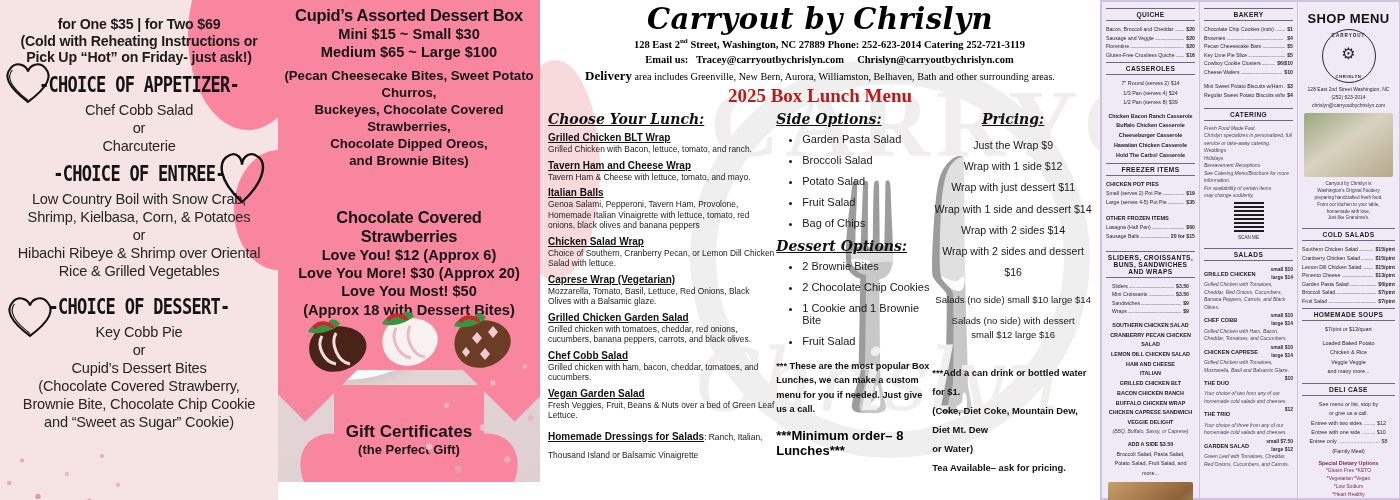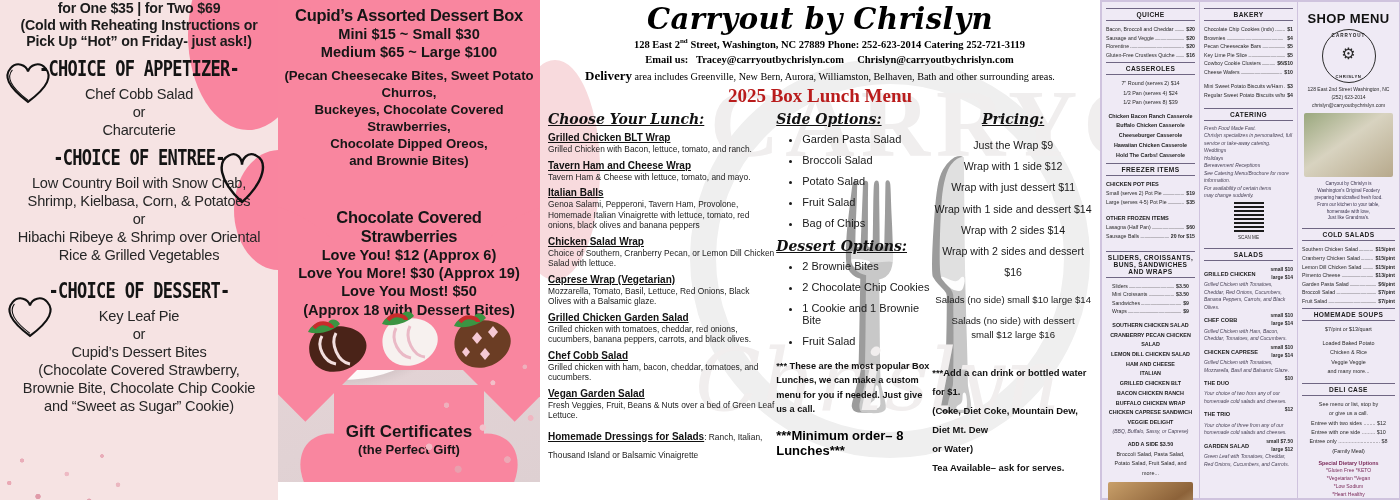--- a/index.html
+++ b/index.html
@@ -24,21 +24,21 @@
       radial-gradient(circle at 80% 72%, #eab0bb 0 2px, transparent 2.6px),
       radial-gradient(circle at 20% 45%, #e7a4b2 0 1.8px, transparent 2.4px),
       radial-gradient(circle at 70% 40%, #e7a4b2 0 1.6px, transparent 2.2px);
     opacity:.85;
   }
   .pink-blob-tr { position:absolute; right:-30px; top:-60px; width:120px; height:190px;
                   background:#f9859f; border-radius:50%; }
   .pink-blob-mr { position:absolute; right:-46px; top:150px; width:90px; height:120px;
                   background:#f9859f; border-radius:50%; }
 
-  .vl-inner { position:relative; z-index:3; padding:0 8px 0; text-align:center; }
+  .vl-inner { position:relative; z-index:3; padding:16px 8px 0; text-align:center; }
   .vl-top { font-weight:bold; font-size:14.2px; color:#1c1c1c; line-height:1.17; letter-spacing:-.2px;}
   .sect-head { font-family:"DejaVu Sans Mono", monospace; font-weight:bold;
                font-size:17px; letter-spacing:-.7px; color:#141414;
                margin:9px 0 6px; transform:scaleY(1.22); }
   .vl-body { font-size:14.6px; color:#262626; line-height:1.24; letter-spacing:-.2px; }
   .heart-deco { position:absolute; width:52px; height:48px; z-index:4; }
   .heart-deco svg { width:100%; height:100%; }
 
   
   .vday-mid {
@@ -211,21 +211,21 @@
       <div class="vl-body">Charcuterie</div>
 
       <div class="sect-head">-CHOICE OF ENTREE-</div>
       <div class="vl-body">Low Country Boil with Snow Crab,</div>
       <div class="vl-body">Shrimp, Kielbasa, Corn, &amp; Potatoes</div>
       <div class="vl-body or">or</div>
       <div class="vl-body">Hibachi Ribeye &amp; Shrimp over Oriental</div>
       <div class="vl-body">Rice &amp; Grilled Vegetables</div>
 
       <div class="sect-head" style="margin-top:16px">-CHOICE OF DESSERT-</div>
-      <div class="vl-body">Key Leaf Pie</div>
+      <div class="vl-body">Key Cobb Pie</div>
       <div class="vl-body or">or</div>
       <div class="vl-body">Cupid’s Dessert Bites</div>
       <div class="vl-body">(Chocolate Covered Strawberry,</div>
       <div class="vl-body">Brownie Bite, Chocolate Chip Cookie</div>
       <div class="vl-body">and “Sweet as Sugar” Cookie)</div>
     </div>
   </section>
 
   <section class="vday-mid">
     <div class="photo-bg"></div>
@@ -275,21 +275,21 @@
       <div class="vm-small">(Pecan Cheesecake Bites, Sweet Potato Churros,</div>
       <div class="vm-small">Buckeyes, Chocolate Covered Strawberries,</div>
       <div class="vm-small">Chocolate Dipped Oreos,</div>
       <div class="vm-small">and Brownie Bites)</div>
     </div>
 
     <div class="vm-text" style="position:absolute; top:208px; left:0; right:0;">
       <div class="vm-title">Chocolate Covered</div>
       <div class="vm-title">Strawberries</div>
       <div class="vm-sub">Love You! $12 (Approx 6)</div>
-      <div class="vm-sub">Love You More! $30 (Approx 19)</div>
+      <div class="vm-sub">Love You More! $30 (Approx 20)</div>
       <div class="vm-sub">Love You Most! $50</div>
       <div class="vm-sub">(Approx 18 with Dessert Bites)</div>
     </div>
 
     <div class="vm-text" style="position:absolute; top:422px; left:0; right:0;">
       <div style="font-weight:bold; font-size:17px;">Gift Certificates</div>
       <div style="font-weight:bold; font-size:13px;">(the Perfect Gift)</div>
     </div>
   </section>
 
@@ -387,21 +387,21 @@
             <div>Wrap with 2 sides $14</div>
             <div>Wrap with 2 sides and dessert $16</div>
           </div>
         <div class="salad-line">Salads (no side) small $10  large $14</div>
         <div class="salad-line" style="margin-top:6px;">Salads (no side) with dessert</div>
         <div class="salad-line" style="margin-top:0;">small $12  large $16</div>
         <div style="height:22px"></div>
         <div class="drinks">***Add a can drink or bottled water for $1.</div>
         <div class="drinks">(Coke, Diet Coke, Mountain Dew, Diet Mt. Dew</div>
         <div class="drinks">or Water)</div>
-        <div class="drinks">Tea Available– ask for serves.</div>
+        <div class="drinks">Tea Available– ask for pricing.</div>
       </div>
     </div>
   </section>
 
   <section class="shop">
 
     <div class="shop-col sc1">
       <div class="sc-pad">
         <div class="s-title">QUICHE</div>
         <div id="quiche-rows">

